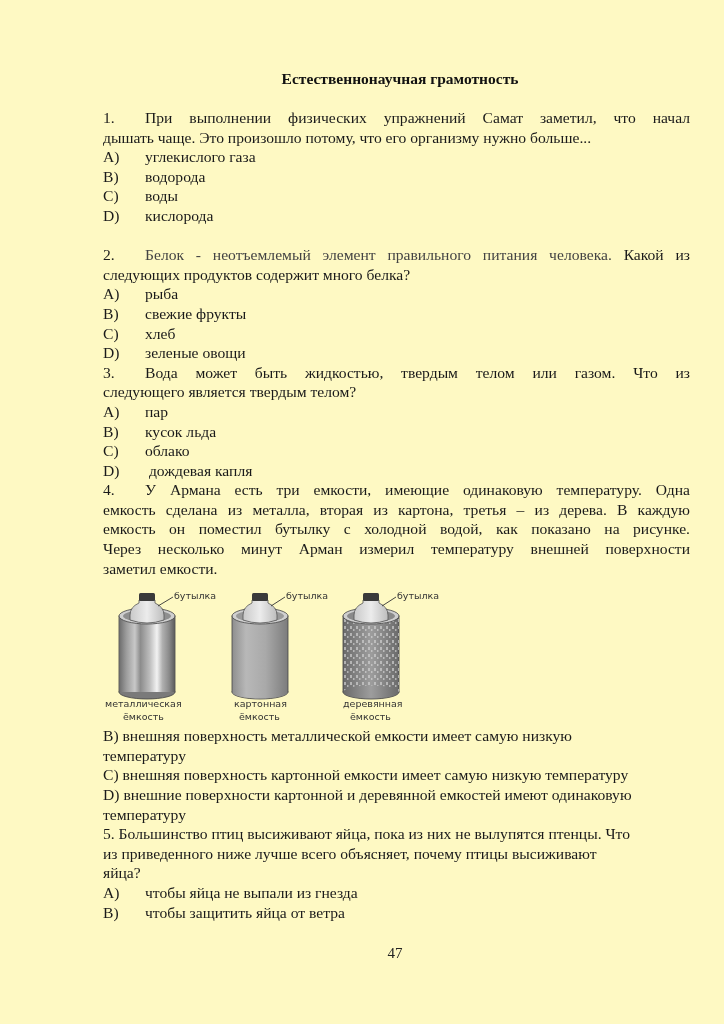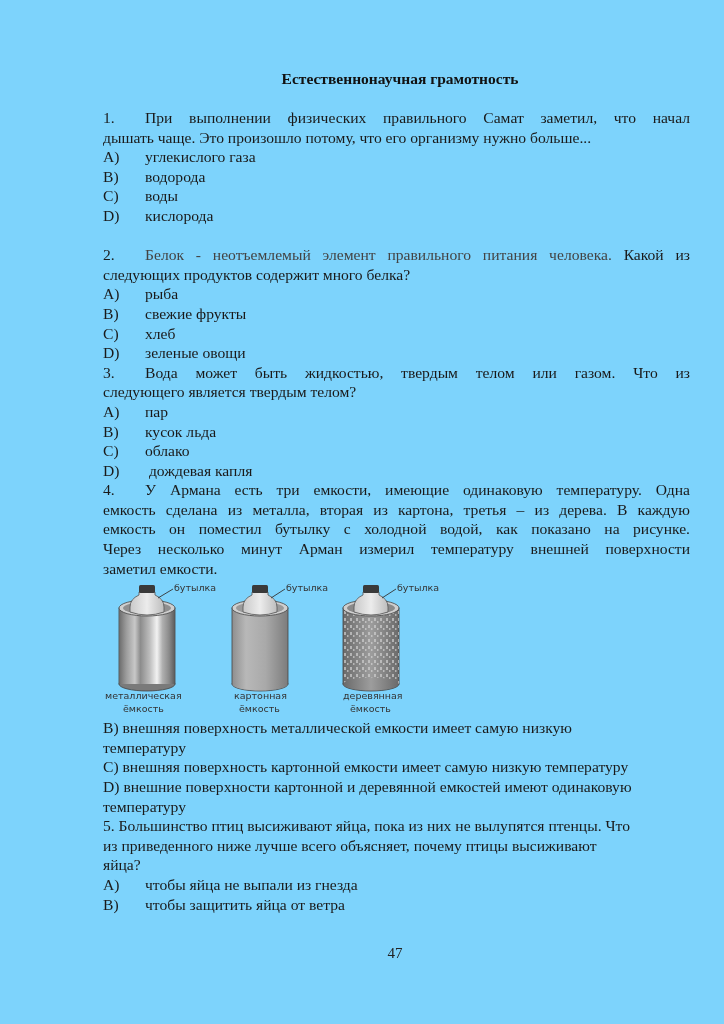--- a/index.html
+++ b/index.html
@@ -12,21 +12,21 @@
       height: 1024px;
       position: relative;
       overflow: hidden;
       font-family: "Liberation Serif", "DejaVu Serif", serif;
       color: #1a1a1a;
     }
     .page {
       position: absolute;
       left: 0; top: 0;
       width: 724px; height: 1024px;
-      background: #7dd3fc;
+      background: #fef9c3;
     }
     .title {
       position: absolute;
       left: 0; top: 70px;
       width: 800px;
       text-align: center;
       font-weight: bold;
       font-size: 15.5px;
       letter-spacing: 0;
       color: #111;
@@ -64,21 +64,21 @@
     .gap {
       height: 19.6px;
     }
     .light { color: #444; }
 
     
     .figure {
       position: relative;
       width: 340px;
       height: 134px;
-      margin-top: 4px;
+      margin-top: 12px;
       margin-bottom: 2px;
     }
     .figure svg { display: block; }
     .fig-label {
       font-family: "DejaVu Sans", "Liberation Sans", sans-serif;
       font-size: 9.5px;
       fill: #333;
     }
 
     .pagenum {
@@ -94,21 +94,21 @@
 </head>
 <body>
 
 <div class="page">
 
   <div class="title">Естественнонаучная грамотность</div>
 
   <div class="content">
 
     <div>
-      <div class="line justify"><span class="qnum">1.</span><span>При выполнении физических правильного Самат заметил, что начал</span></div>
+      <div class="line justify"><span class="qnum">1.</span><span>При выполнении физических упражнений Самат заметил, что начал</span></div>
       <div class="line">дышать чаще. Это произошло потому, что его организму нужно больше...</div>
       <div class="opt"><span class="letter">A)</span><span>углекислого газа</span></div>
       <div class="opt"><span class="letter">B)</span><span>водорода</span></div>
       <div class="opt"><span class="letter">C)</span><span>воды</span></div>
       <div class="opt"><span class="letter">D)</span><span>кислорода</span></div>
     </div>
 
     <div class="gap"></div>
 
     <div>

